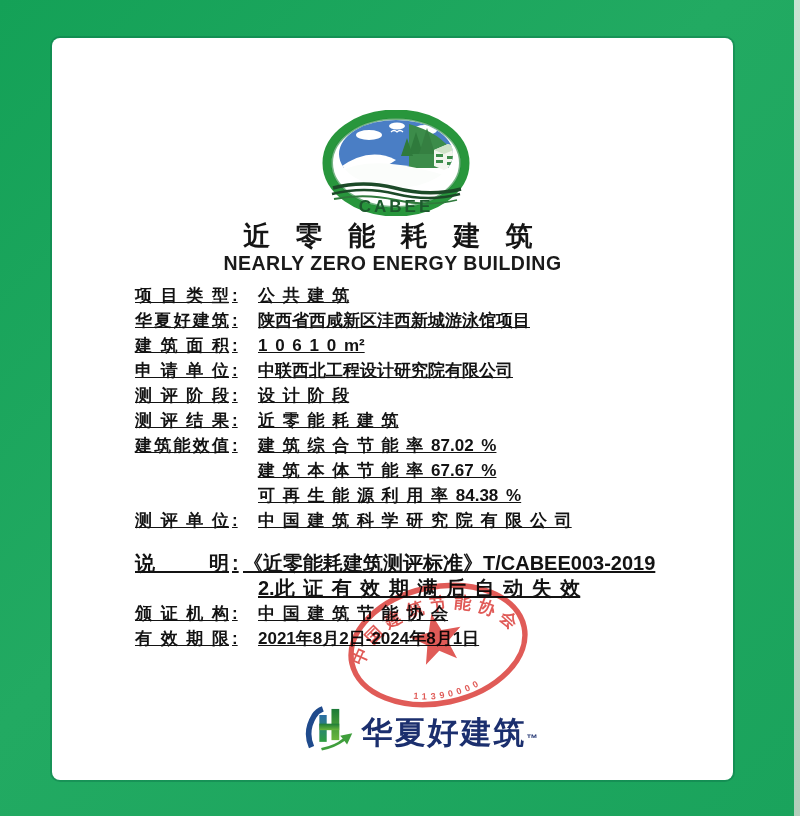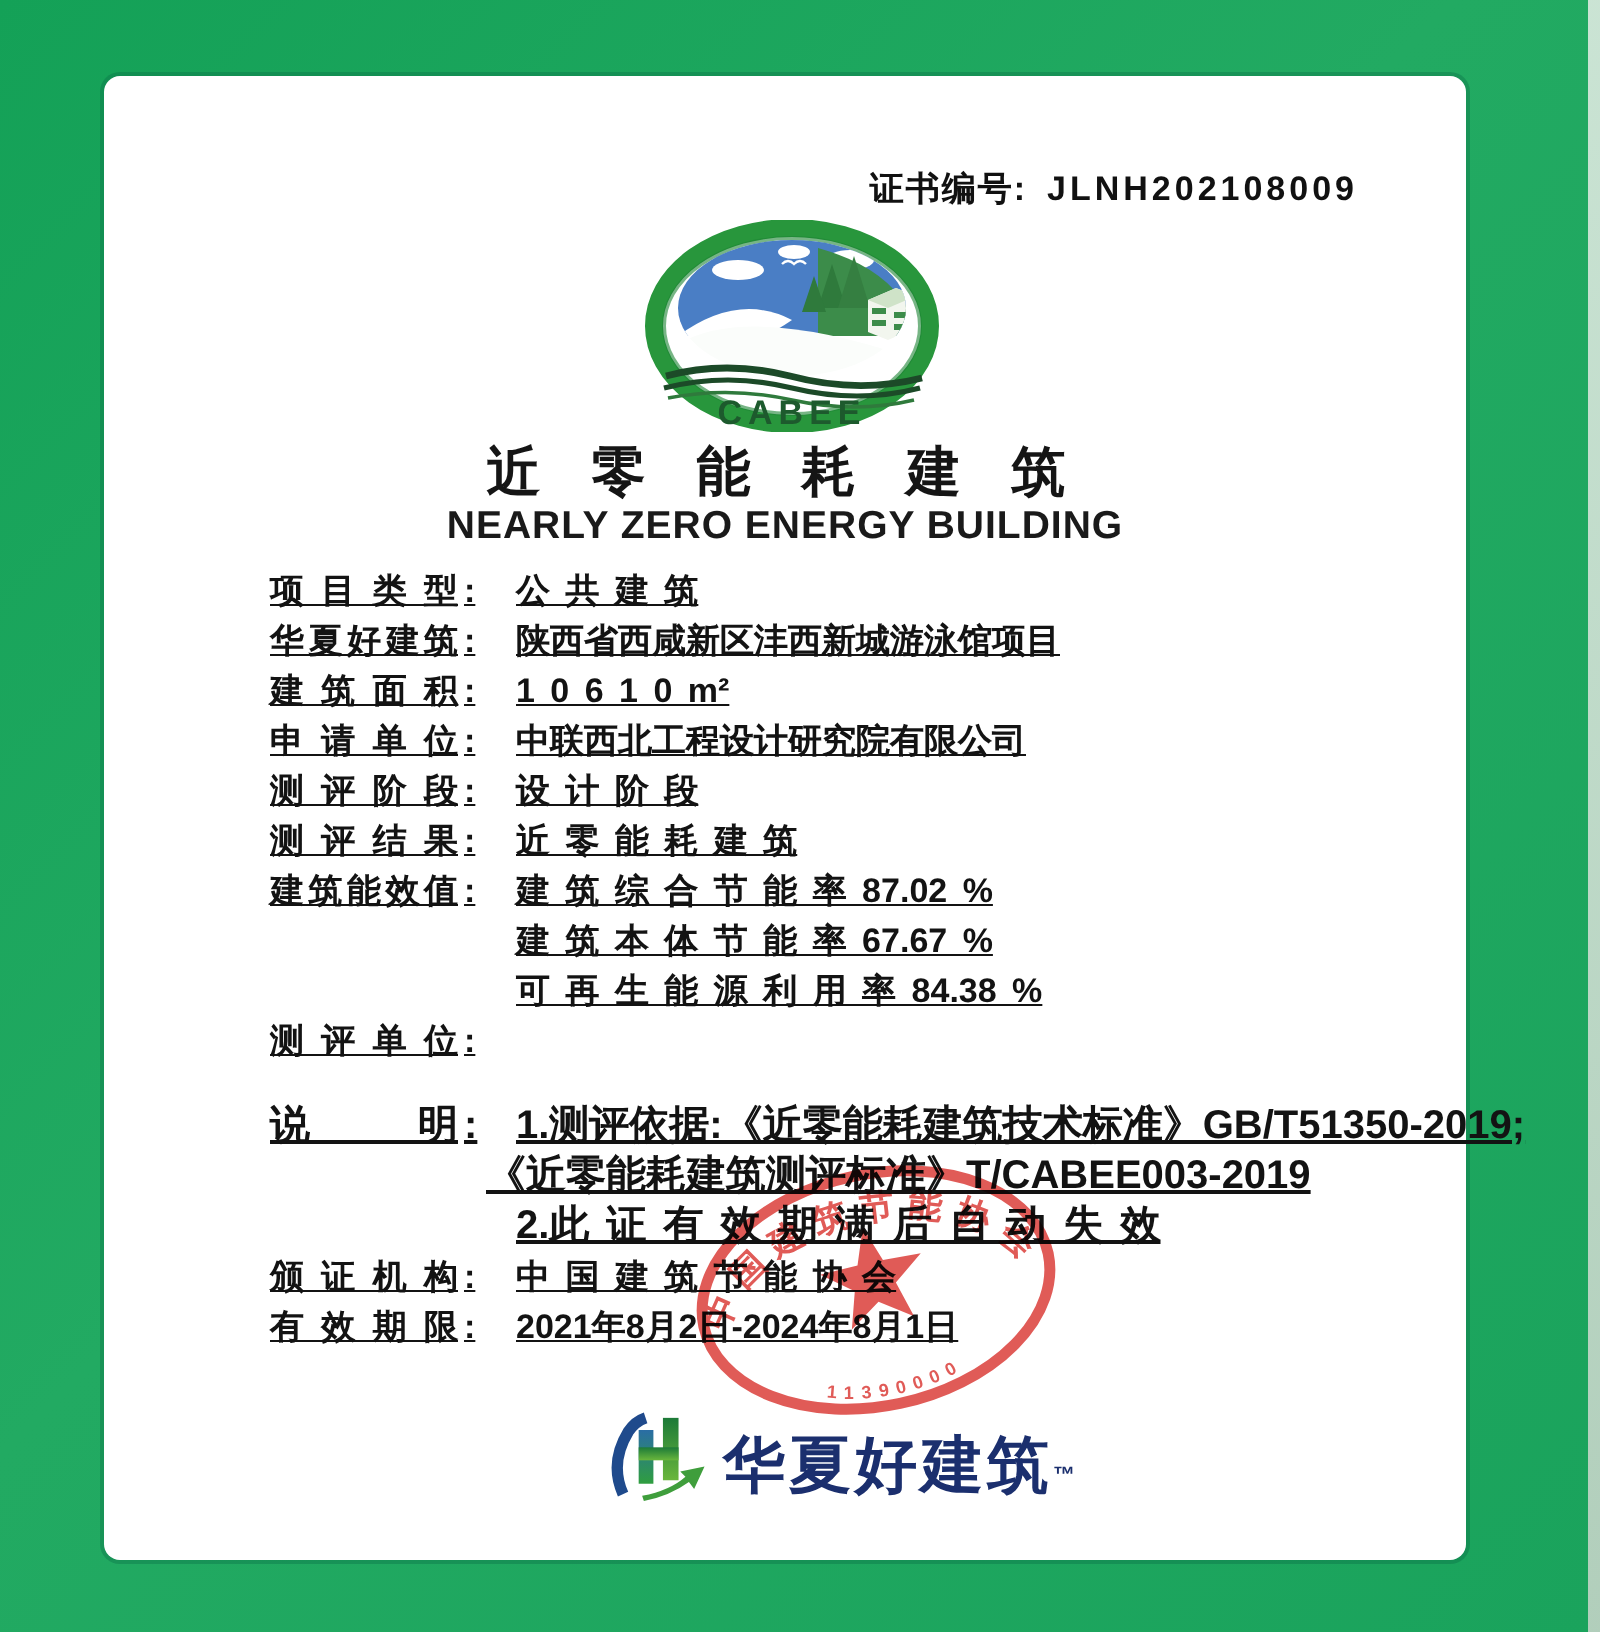--- a/index.html
+++ b/index.html
@@ -50,23 +50,20 @@
   }
   .brand-tm{font-size:11px;font-weight:bold;color:#1b2f6e;vertical-align:top;position:relative;top:-10px;}
 </style>
 </head>
 <body>
 
 <div class="scan-edge"></div>
 
 <div class="paper">
 
-  <div class="certnum">
-    <span>证书编号:</span><span class="num">JLNH202108009</span>
-  </div>
 
   <svg class="cabee-logo" width="150" height="106" viewBox="0 0 150 106">
     <defs>
       <clipPath id="sceneClip">
           <ellipse cx="75" cy="44" rx="57" ry="34"></ellipse>
         </clipPath>
     </defs>
 
     <ellipse cx="75" cy="53" rx="69" ry="49" fill="none" stroke="#28963c" stroke-width="9"></ellipse>
     <ellipse cx="75" cy="53" rx="64" ry="44" fill="none" stroke="#1d8434" stroke-width="2" opacity=".6"></ellipse>
@@ -148,27 +145,27 @@
       <span class="val">
         <div class="ln">建 筑 综 合 节 能 率 87.02 %</div>
         <div class="ln">建 筑 本 体 节 能 率 67.67 %</div>
         <div class="ln">可 再 生 能 源 利 用 率 84.38 %</div>
       </span>
     </div>
 
     <div class="row">
       <span class="lbl">测评单位</span>
         <span class="colon">:</span>
+      <span class="val ln">中 国 建 筑 科 学 研 究 院 有 限 公 司</span>
     </div>
 
     <div class="row small">
       <span class="lbl">说明</span>
         <span class="colon">:</span>
       <span class="val">
-        <div>1.测评依据:《近零能耗建筑技术标准》GB/T51350-2019;</div>
         <div class="hang">《近零能耗建筑测评标准》T/CABEE003-2019</div>
         <div class="ln">2.此 证 有 效 期 满 后 自 动 失 效</div>
       </span>
     </div>
 
     <div class="row">
       <span class="lbl">颁证机构</span>
         <span class="colon">:</span>
       <span class="val ln">中 国 建 筑 节 能 协 会</span>
     </div>

